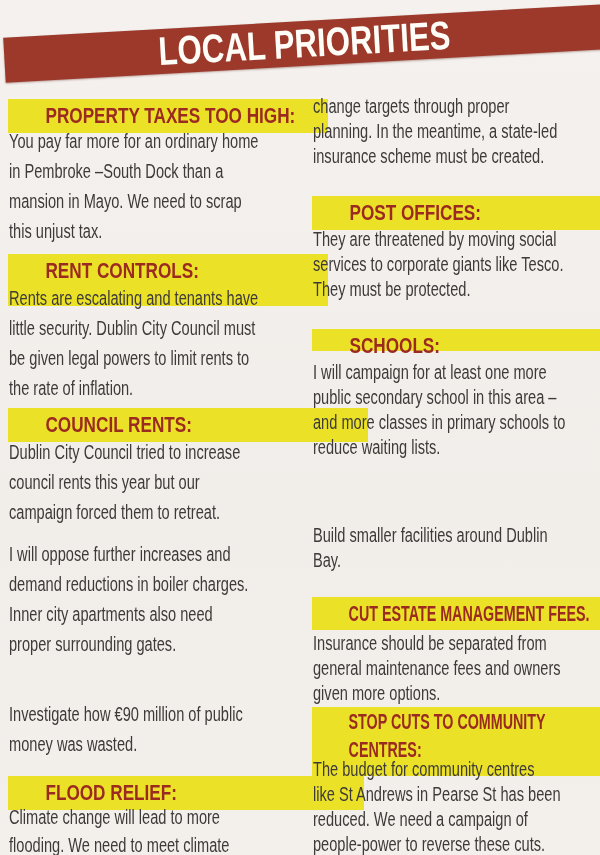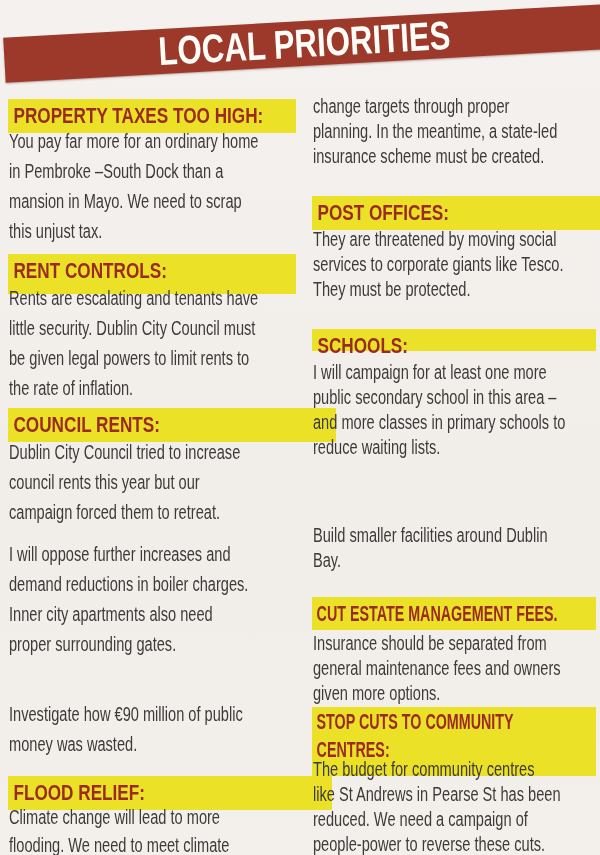--- a/index.html
+++ b/index.html
@@ -29,20 +29,21 @@
     line-height:45px;
     white-space:nowrap;
     transform:scaleX(0.78);
     transform-origin:50% 50%;
     letter-spacing:0px;
   }
   .hbar{
     position:absolute;
     background:var(--highlight);
     overflow:visible;
+    padding-left:32px;
   }
   .htext{
     display:inline-block;
     color:var(--heading-text);
     font-weight:bold;
     font-size:22px;
     line-height:34px;
     padding-left:7px;
     white-space:nowrap;
     transform:scaleX(0.78);
@@ -75,21 +76,21 @@
   </div>
 
   <div class="hbar" style="left:8px;top:99px;width:288px;height:34px">
     <span class="htext">PROPERTY TAXES TOO HIGH:</span>
   </div>
   <div class="body lh30" style="left:9px;top:126px">You pay far more for an ordinary home
 in Pembroke –South Dock than a
 mansion in Mayo. We need to scrap
 this unjust tax.</div>
 
-  <div class="hbar" style="left:8px;top:254px;width:288px;height:40px">
+  <div class="hbar" style="left:8px;top:254px;width:288px;height:52px">
     <span class="htext">RENT CONTROLS:</span>
   </div>
   <div class="body lh30" style="left:9px;top:283px">Rents are escalating and tenants have
 little security. Dublin City Council must
 be given legal powers to limit rents to
 the rate of inflation.</div>
 
   <div class="hbar" style="left:8px;top:408px;width:328px;height:34px">
     <span class="htext">COUNCIL RENTS:</span>
   </div>

